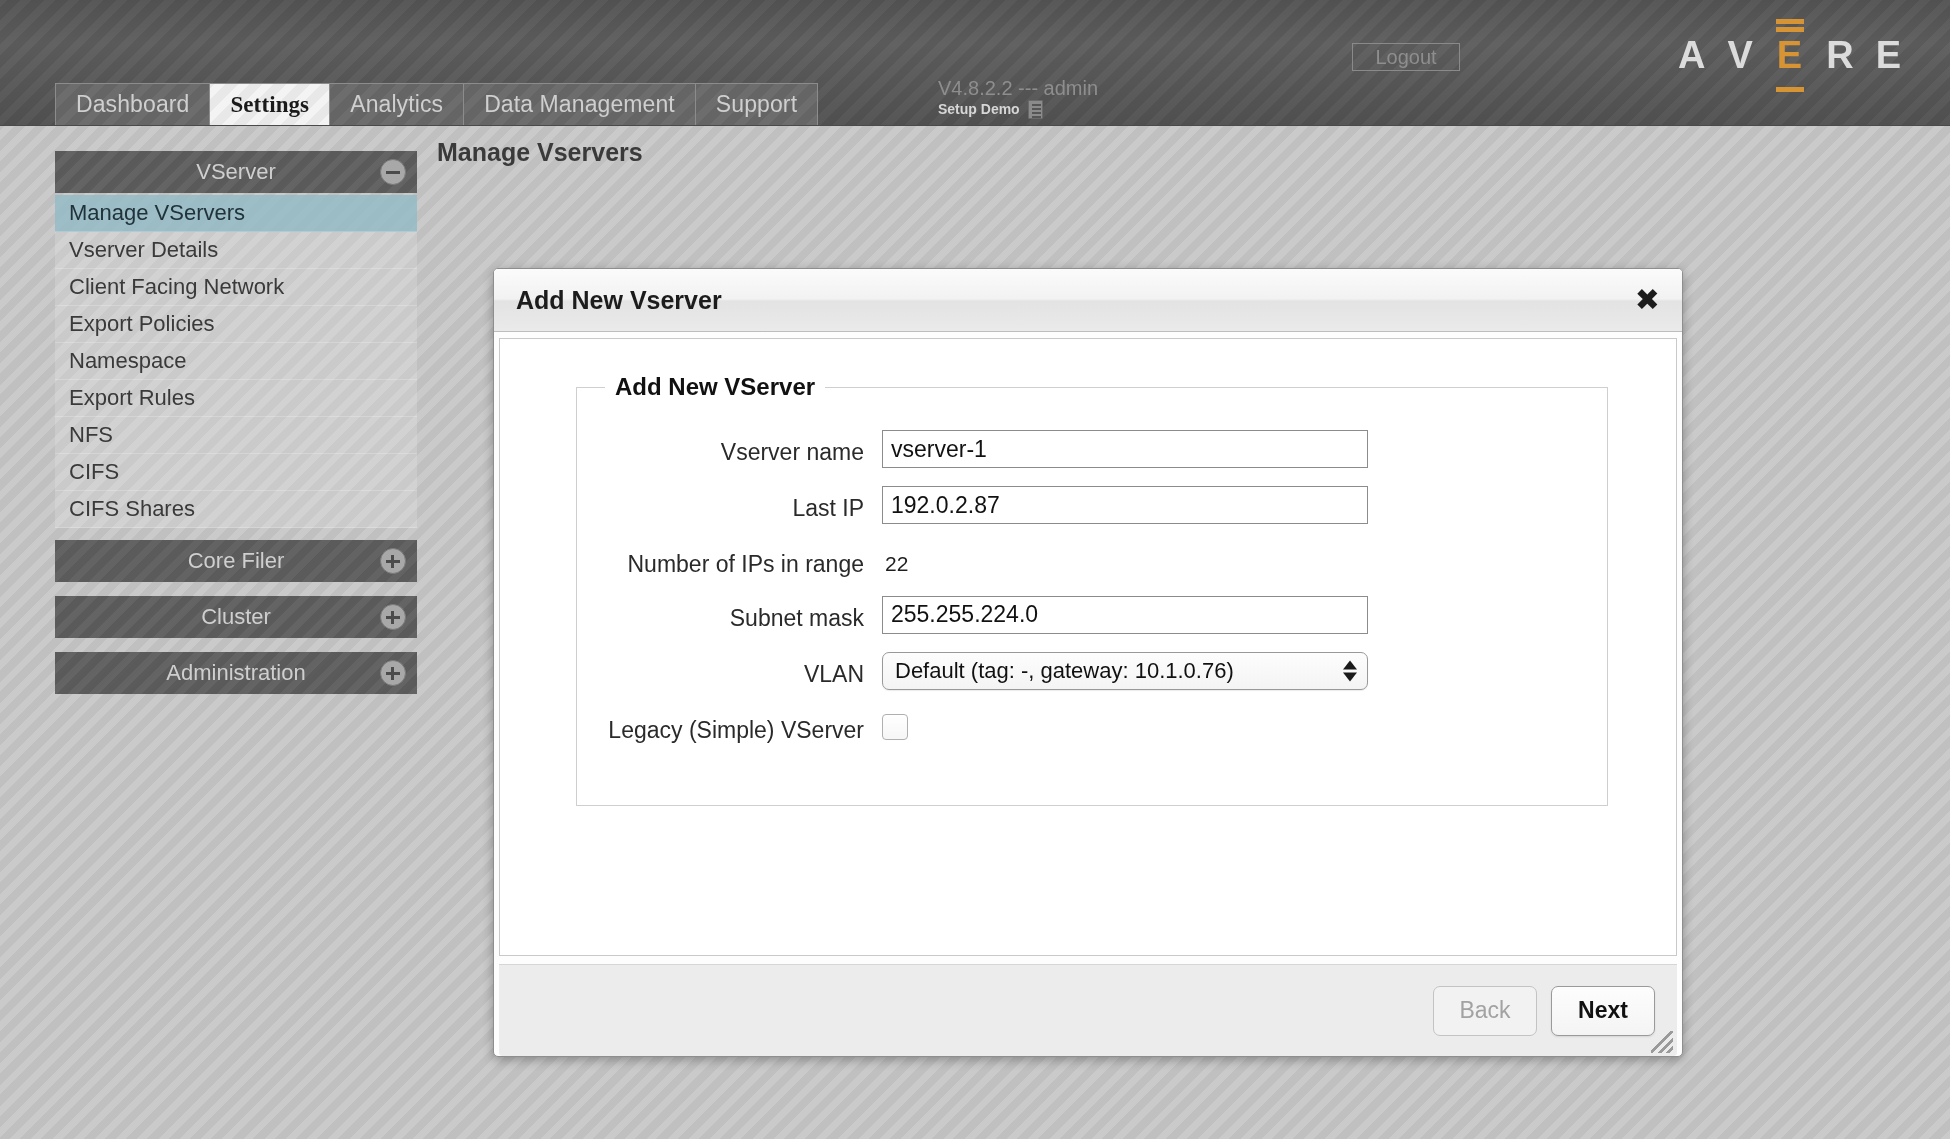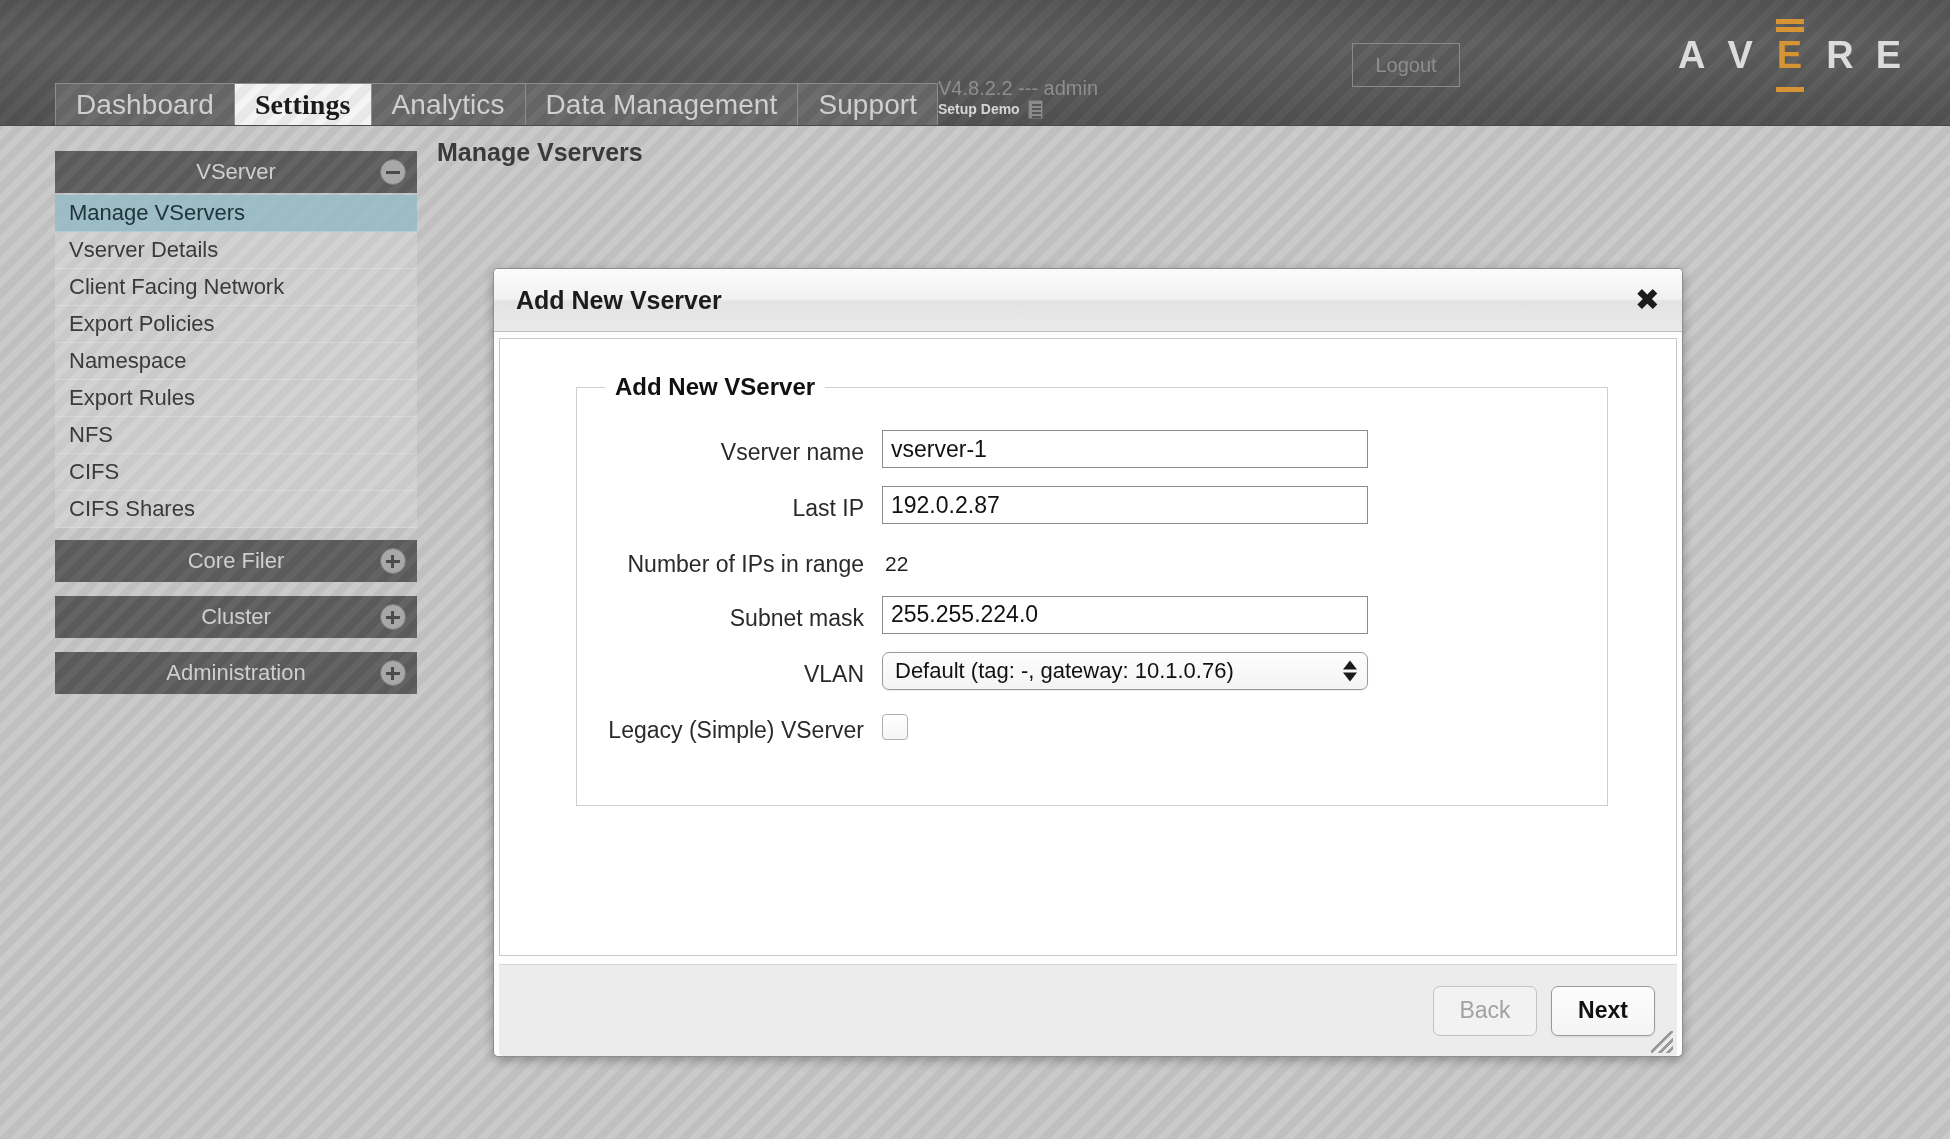--- a/index.html
+++ b/index.html
@@ -64,21 +64,21 @@
     position: absolute;
     left: 55px; bottom: 0;
     height: 42px;
     display: flex;
     align-items: stretch;
   }
   .tab {
     display: flex; align-items: center; justify-content: center;
     padding: 0 20px;
     height: 42px;
-    font-size: 28px;
+    font-size: 23px;
     color: #cfcfcf;
     background-color: #656565;
     background-image: repeating-linear-gradient(
       -45deg,
       rgba(255,255,255,0.05) 0px,
       rgba(255,255,255,0.05) 8px,
       rgba(0,0,0,0.0) 8px,
       rgba(0,0,0,0.0) 17px
     );
     border: 1px solid #8c8c8c;
@@ -134,21 +134,21 @@
     content: "";
     position: absolute; left: 3px; top: 3px;
     width: 9px; height: 1.5px;
     background: #555;
     box-shadow: 0 4px 0 #555, 0 8px 0 #555, 0 12px 0 #555;
   }
 
   .logout-btn {
     position: absolute;
     right: 490px; top: 43px;
-    width: 108px; height: 44px;
+    width: 108px; height: 28px;
     border: 1px solid #8a8a8a;
     color: #8e8e8e;
     font-size: 20px;
     display: flex; align-items: center; justify-content: center;
     background: transparent;
     cursor: pointer;
   }
 
   .logo {
     position: absolute;

